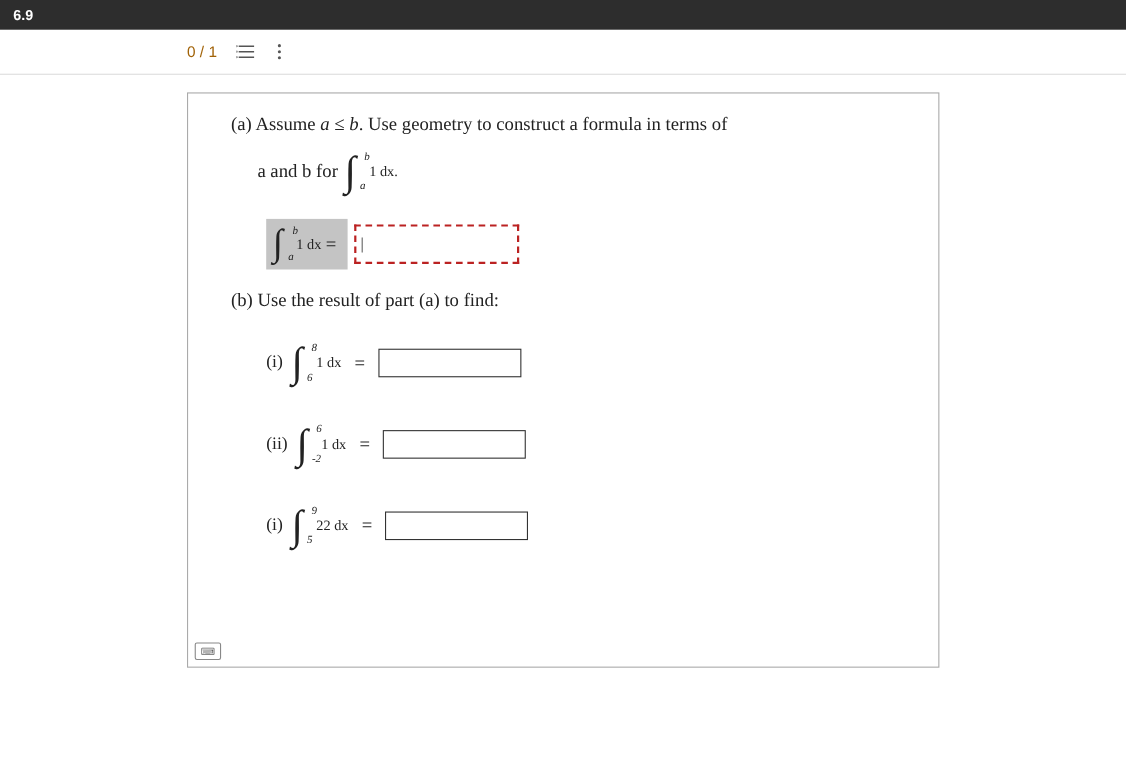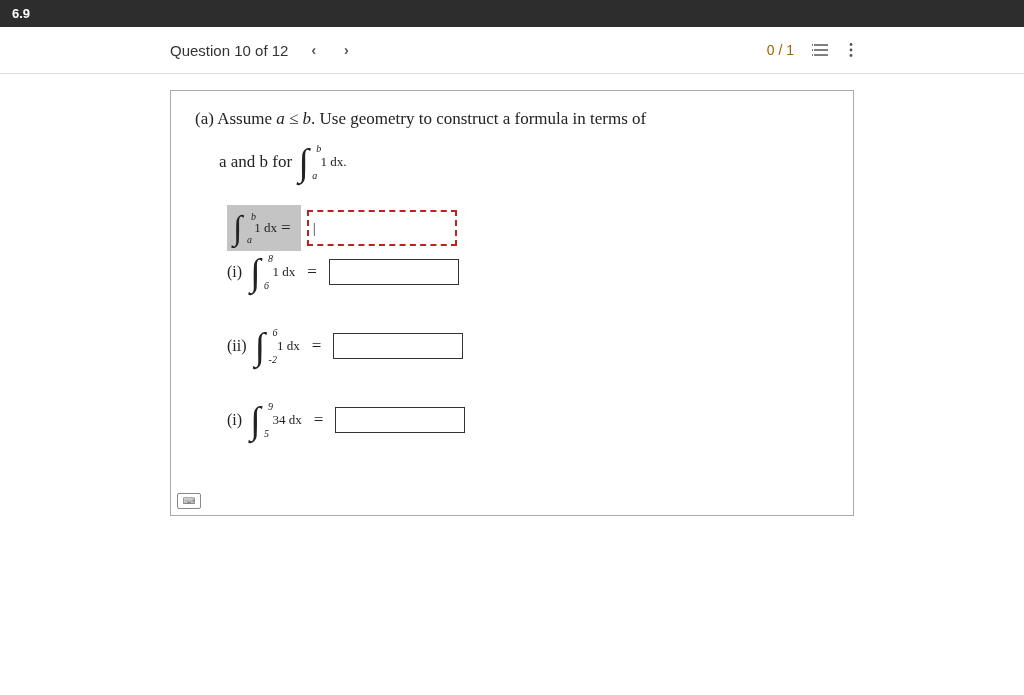--- a/index.html
+++ b/index.html
@@ -56,25 +56,25 @@
 .divider {
   border-bottom: 1px solid #ddd;
 }
 .content-wrap {
   margin: 0 170px;
   padding-top: 16px;
   position: relative;
 }
 .question-box {
   border: 1px solid #aaa;
-  padding: 18px 24px 20px 24px;
+  padding: 18px 24px 20px 39px;
   font-family: "Times New Roman", serif;
   font-size: 17px;
   color: #222;
-  height: 426px;
+  height: 523px;
   position: relative;
 }
 .part-label {
   margin-bottom: 12px;
 }
 .inline-row {
   display: flex;
   align-items: center;
   gap: 6px;
   margin-left: 24px;
@@ -169,25 +169,20 @@
 svg { display: block; }
 </style>
 </head>
 <body>
 
 <div class="dark-header">
   <span>6.9</span>
 </div>
 
 <div class="nav-bar">
-  <div class="nav-left">
-    <span class="question-num">Question 10 of 12</span>
-    <span class="nav-arrow">‹</span>
-    <span class="nav-arrow">›</span>
-  </div>
   <div class="nav-right">
     <span class="score">0 / 1</span>
     <span class="menu-icon">
       <svg width="18" height="16" viewBox="0 0 18 16">
         <line x1="2" y1="3" x2="16" y2="3" stroke="#555" stroke-width="1.5"></line>
         <line x1="2" y1="8" x2="16" y2="8" stroke="#555" stroke-width="1.5"></line>
         <line x1="2" y1="13" x2="16" y2="13" stroke="#555" stroke-width="1.5"></line>
         <circle cx="0" cy="3" r="1" fill="#555"></circle>
         <circle cx="0" cy="8" r="1" fill="#555"></circle>
         <circle cx="0" cy="13" r="1" fill="#555"></circle>
@@ -230,20 +225,21 @@
           <span class="int-lower">a</span>
           <span class="int-body">1 dx</span>
         </span>
         <span class="eq-sign">=</span>
       </span>
       <span class="dashed-input">
         <span>|</span>
       </span>
     </div>
 
+    <div class="part-b-title">(b) Use the result of part (a) to find:</div>
 
     <div class="subpart-row">
       <span class="roman">(i)</span>
       <span class="integral-block">
         <span class="int-sign">∫</span>
         <span class="int-upper">8</span>
         <span class="int-lower">6</span>
         <span class="int-body">1 dx</span>
       </span>
       <span class="eq-sign">=</span>
@@ -261,21 +257,21 @@
       <span class="eq-sign">=</span>
       <span class="solid-input"></span>
     </div>
 
     <div class="subpart-row" style="margin-bottom:0;">
       <span class="roman">(i)</span>
       <span class="integral-block">
         <span class="int-sign">∫</span>
         <span class="int-upper">9</span>
         <span class="int-lower">5</span>
-        <span class="int-body">34 dx</span>
+        <span class="int-body">22 dx</span>
       </span>
       <span class="eq-sign">=</span>
       <span class="solid-input"></span>
     </div>
 
     <div class="kb-icon">⌨</div>
   </div>
 </div>
 
 </body></html>

